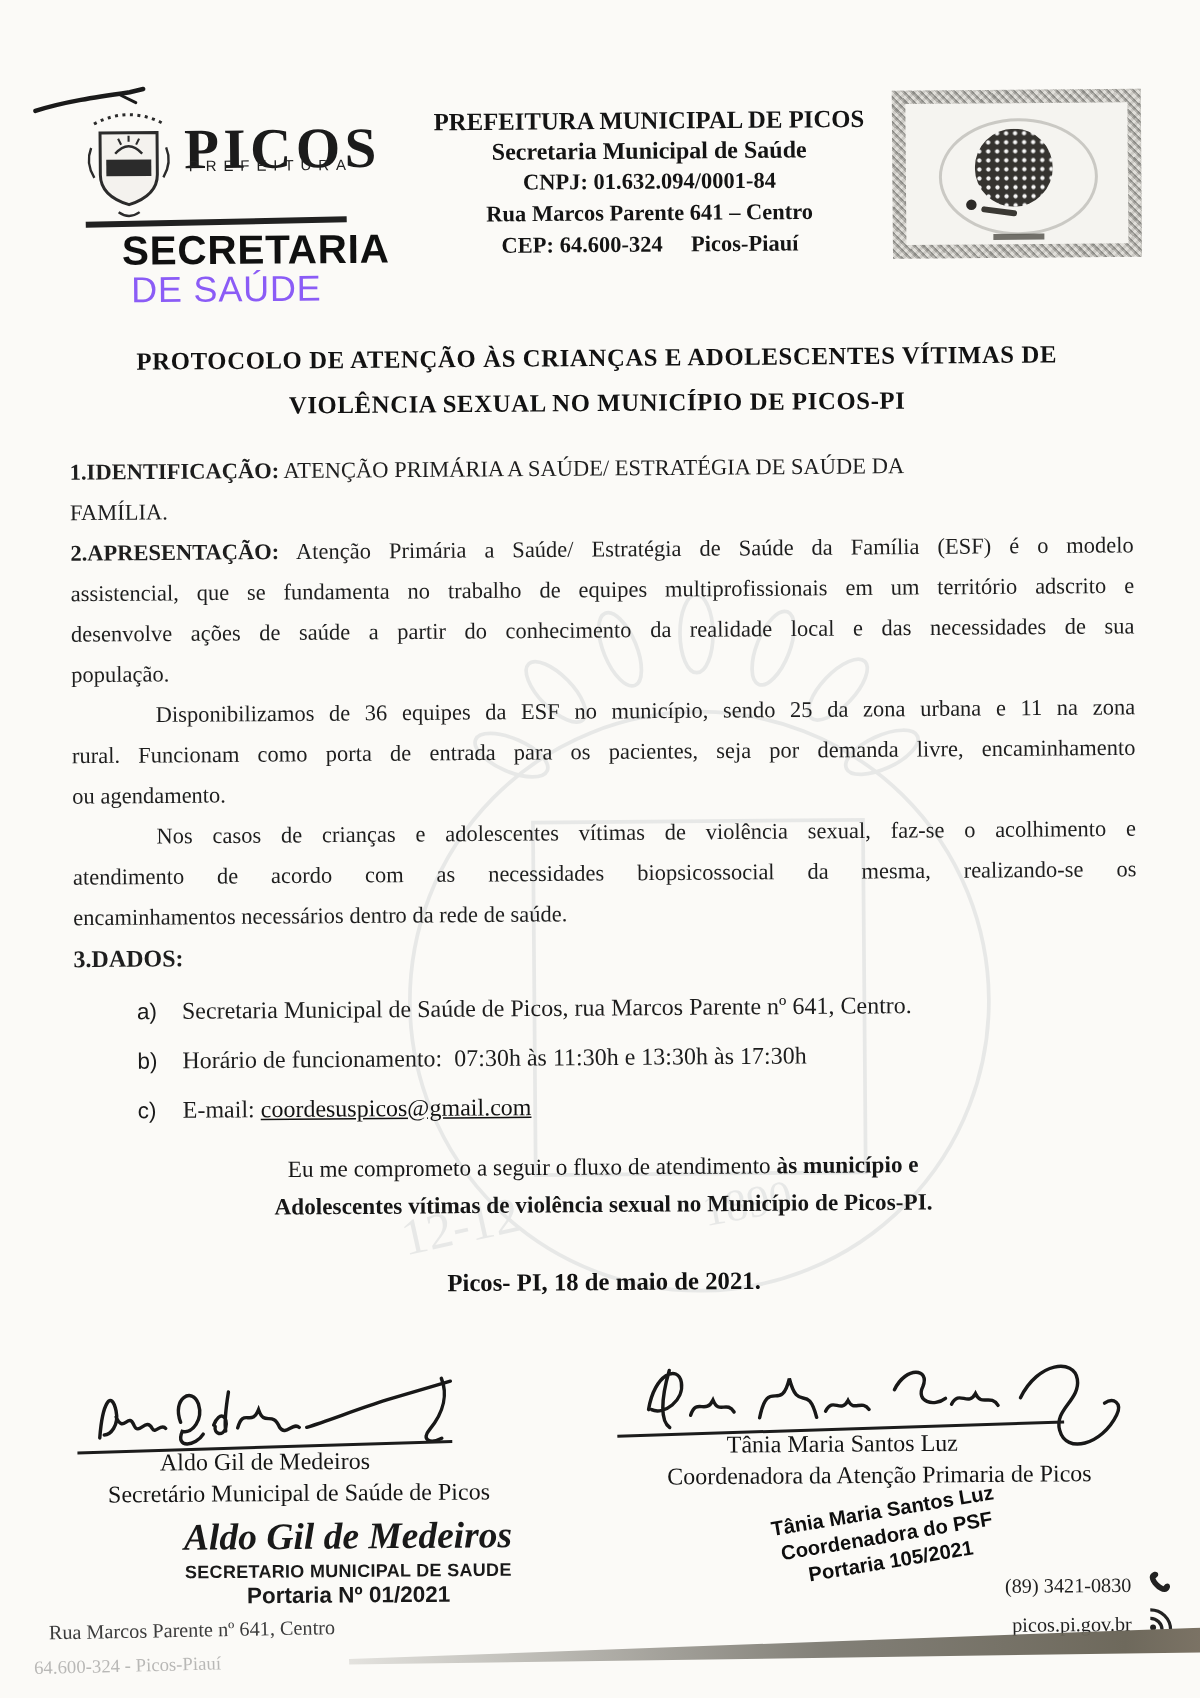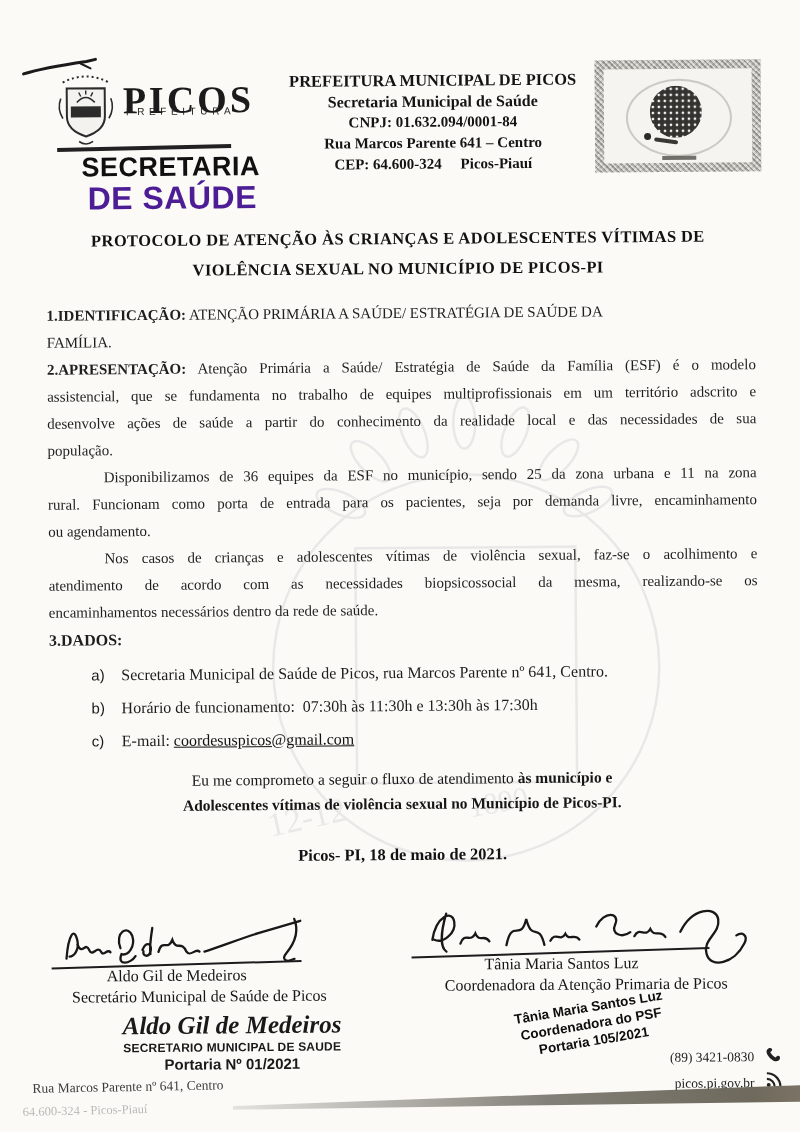--- a/index.html
+++ b/index.html
@@ -6,21 +6,21 @@
   body{width:800px;height:1132px;overflow:hidden;background:#fafaf7;
        font-family:"Liberation Serif",serif;color:#1d1d1d;}
   .page{position:relative;width:800px;height:1132px;background:#fbfaf7;overflow:hidden;}
   .tilt{position:absolute;inset:0;transform:rotate(-0.45deg);transform-origin:50% 45%;}
   .abs{position:absolute;}
   
   .brand{font-family:"Liberation Serif",serif;font-size:38px;font-weight:600;letter-spacing:3px;color:#1b1b1b;}
   .brand-sub{font-family:"Liberation Sans",sans-serif;font-size:10px;letter-spacing:4.6px;color:#222;}
   .logo-rule{background:#212121;height:4px;transform:rotate(-0.8deg);}
   .dept1{font-family:"Liberation Sans",sans-serif;font-weight:bold;font-size:27px;letter-spacing:.5px;color:#101010;}
-  .dept2{font-family:"Liberation Sans",sans-serif;font-weight:700;font-size:32px;letter-spacing:.5px;color:#4c1d95;}
+  .dept2{font-family:"Liberation Sans",sans-serif;font-weight:400;font-size:24px;letter-spacing:.5px;color:#8b5cf6;}
   .hdr-c{width:340px;text-align:center;font-weight:bold;color:#141414;}
   .hdr-c div{line-height:21px;white-space:pre;}
   .hc1{font-size:16.5px;}
   .hc2{font-size:16px;}
   .hc3,.hc4,.hc5{font-size:15px;}
   
   .scanstamp{width:166px;height:112px;
      background:
        repeating-linear-gradient(45deg, rgba(90,90,85,.55) 0 1px, rgba(210,208,202,.5) 1px 3px, rgba(130,128,122,.5) 3px 4px),
        repeating-linear-gradient(-45deg, rgba(120,118,112,.4) 0 2px, rgba(225,223,218,.5) 2px 4px);

